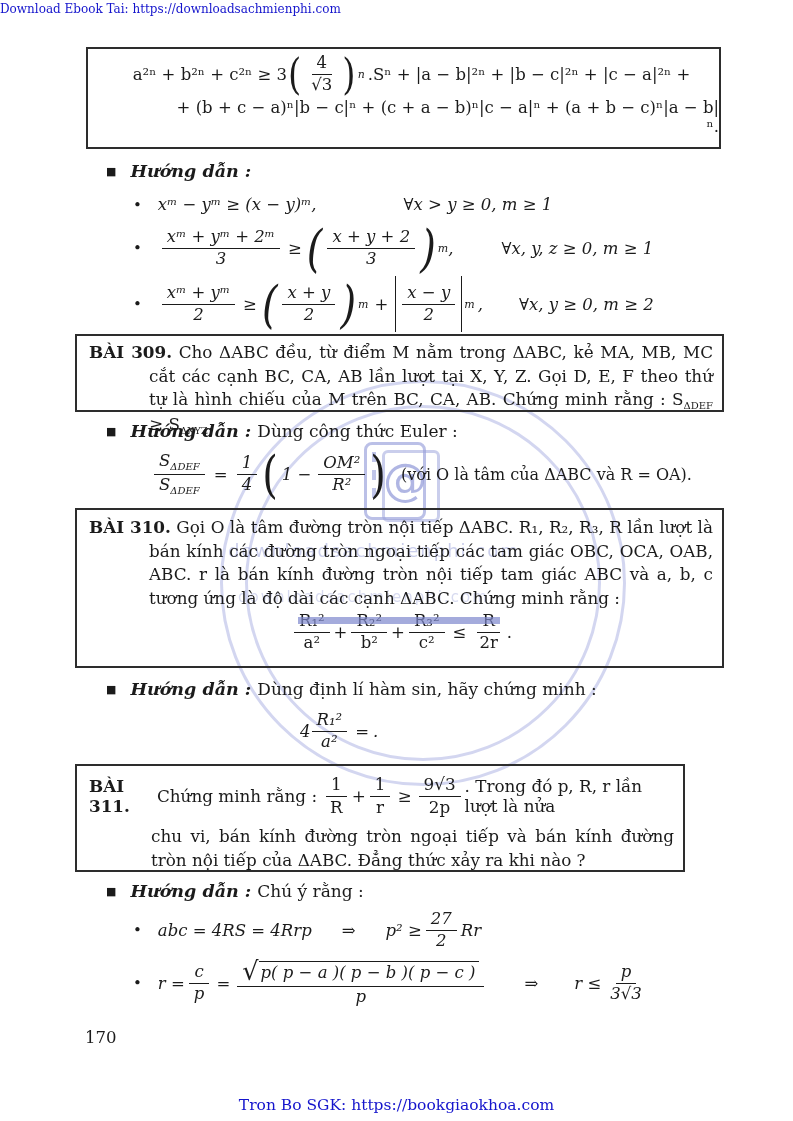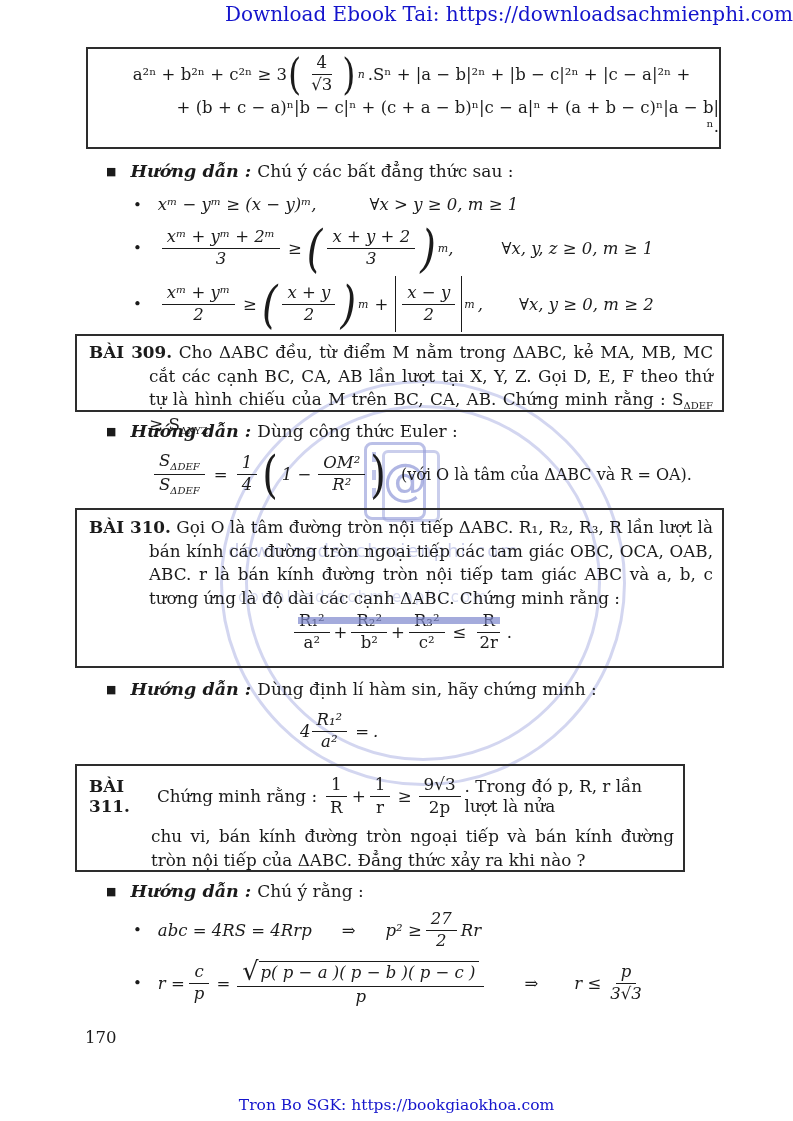--- a/index.html
+++ b/index.html
@@ -1,22 +1,22 @@
 <!DOCTYPE html>
 <html><head>
 <meta charset="utf-8">
 <style>
   html,body{margin:0;padding:0;background:#ffffff;}
   body{width:793px;height:1121px;overflow:hidden;
        font-family:"DejaVu Serif","Liberation Serif",serif;color:#1b1b1b;}
   .page{position:relative;width:793px;height:1121px;background:#fff;}
 
   
-  .toplink{position:absolute;top:2px;left:0;width:100%;text-align:right;
-           font-size:20px;color:#1414cc;}
+  .toplink{position:absolute;top:2px;left:0;width:100%;text-align:left;
+           font-size:12px;color:#1414cc;}
   .bottomlink{position:absolute;top:1096px;left:0;width:100%;text-align:center;
            font-size:15.5px;color:#1414cc;}
   .pageno{position:absolute;left:85px;top:1028px;font-size:16.5px;}
 
   
   .wm{position:absolute;pointer-events:none;}
   .wm-circle{border-radius:50%;border:3px solid rgba(158,165,222,.45);}
   .wm-book{border:3px solid rgba(150,158,218,.65);border-radius:8px;background:rgba(255,255,255,0);}
   .wm-book2{border:3px solid rgba(150,158,218,.5);border-radius:6px;}
   .wm-at{font-family:"DejaVu Sans","Liberation Sans",sans-serif;
@@ -90,27 +90,26 @@
       <span class="bigp">)</span>
       <span class="exp">n</span>
       <span style="margin-left:3px;">.Sⁿ + |a − b|²ⁿ + |b − c|²ⁿ + |c − a|²ⁿ +</span>
     </div>
     <div style="text-align:right;padding-left:70px;margin-top:3px;">+ (b + c − a)ⁿ|b − c|ⁿ + (c + a − b)ⁿ|c − a|ⁿ + (a + b − c)ⁿ|a − b|ⁿ.</div>
   </div>
 
   <div class="abs baserow" style="left:106px;top:161px;">
     <span class="sq">■</span>
     <span class="hdlabel">Hướng dẫn :</span>
-    <span class="hdintro">Chú ý các bất đẳng thức sau :</span>
   </div>
 
   <div class="abs baserow mit" style="left:133px;top:195px;font-size:16.5px;">
     <span class="dot">•</span>
     <span>xᵐ − yᵐ ≥ (x − y)ᵐ,</span>
-    <span style="margin-left:53px;">∀x &gt; y ≥ 0, m ≥ 1</span>
+    <span style="margin-left:87px;">∀x &gt; y ≥ 0, m ≥ 1</span>
   </div>
 
   <div class="abs row mit" style="left:133px;top:220px;font-size:16.5px;height:56px;">
     <span class="dot">•</span>
     <span class="frac">
       <span class="num">xᵐ + yᵐ + 2ᵐ</span>
       <span class="den">3</span>
     </span>
     <span style="margin:0 4px;">≥</span>
     <span class="bigp bigp2">(</span>

